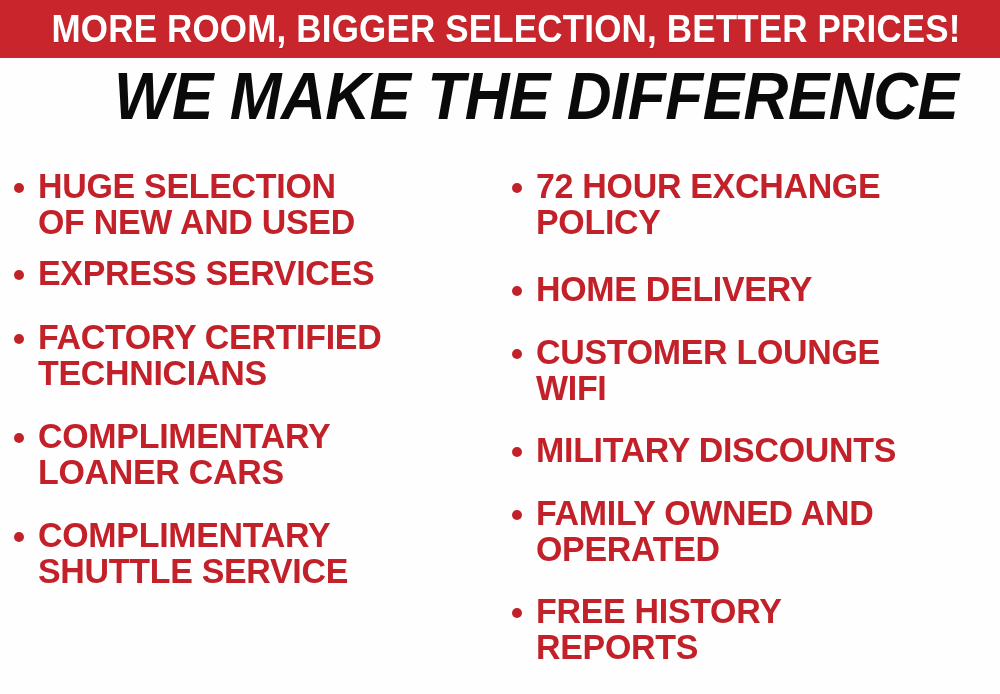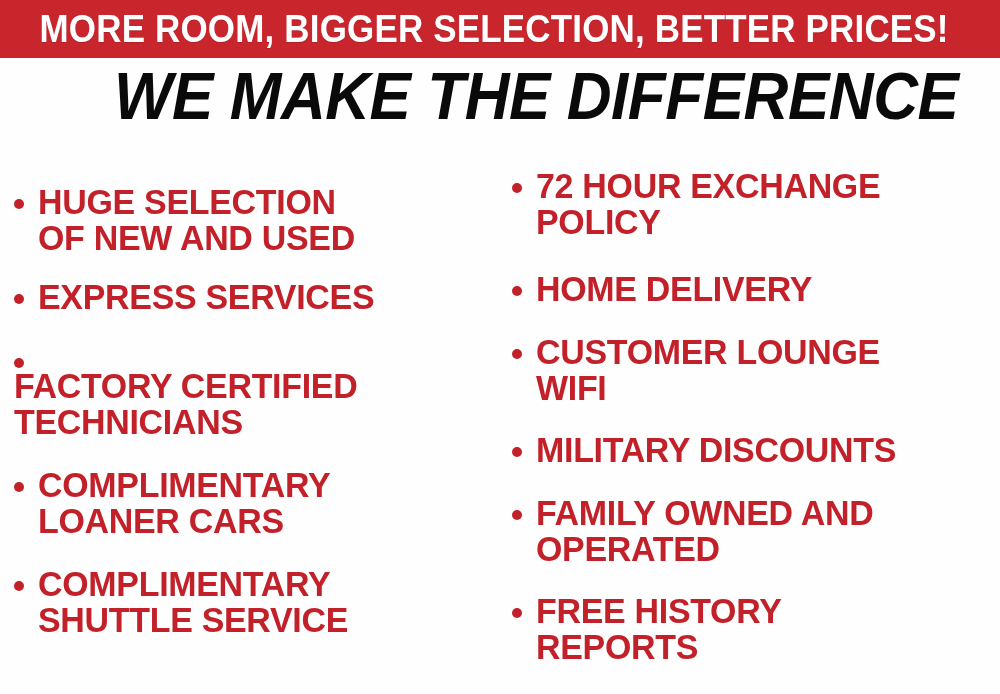--- a/index.html
+++ b/index.html
@@ -20,21 +20,21 @@
   
   .banner {
     position: absolute;
     left: 0;
     top: 0;
     width: 1000px;
     height: 58px;
     background: #c9252c;
     display: flex;
     align-items: center;
-    justify-content: flex-start;
+    justify-content: flex-end;
   }
 
   .banner-text {
     color: #ffffff;
     font-family: "Liberation Sans Narrow", "Liberation Sans", sans-serif;
     font-size: 38px;
     font-weight: bold;
     letter-spacing: 0.2px;
     line-height: 1;
     white-space: nowrap;
@@ -107,23 +107,23 @@
   }
 
   .bullet .label {
     flex: 1 1 auto;
     white-space: pre-line;
     transform: scaleX(0.97);
     transform-origin: left center;
   }
 
   
-  .col-left  .bullet:nth-child(1) { margin-top: 24px;  }
-  .col-left  .bullet:nth-child(2) { margin-top: 23px; }
-  .col-left  .bullet:nth-child(3) { margin-top: 28px; flex-direction: column; }
+  .col-left  .bullet:nth-child(1) { margin-top: 8px;  }
+  .col-left  .bullet:nth-child(2) { margin-top: 15px; }
+  .col-left  .bullet:nth-child(3) { margin-top: 28px; }
   .col-left  .bullet:nth-child(4) { margin-top: 27px; }
   .col-left  .bullet:nth-child(5) { margin-top: 27px; }
 
   .col-right .bullet:nth-child(1) { margin-top: 8px;  }
   .col-right .bullet:nth-child(2) { margin-top: 31px; }
   .col-right .bullet:nth-child(3) { margin-top: 27px; }
   .col-right .bullet:nth-child(4) { margin-top: 26px; }
   .col-right .bullet:nth-child(5) { margin-top: 27px; }
   .col-right .bullet:nth-child(6) { margin-top: 26px; }
 </style>

